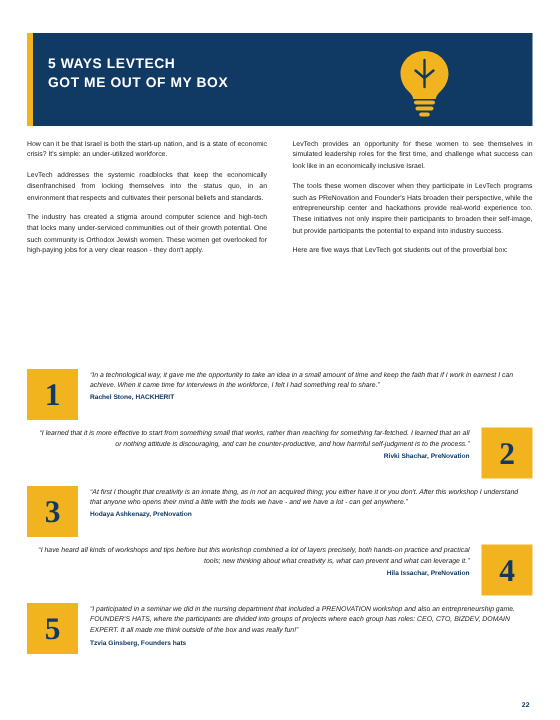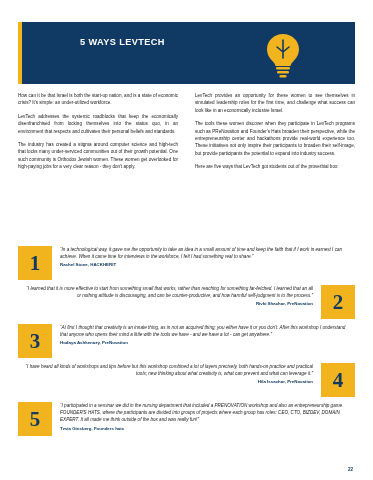--- a/index.html
+++ b/index.html
@@ -24,21 +24,20 @@
     position:absolute;left:0;top:0;width:4px;height:62px;background:#f2b41e;
   }
   .header-title{
     position:absolute;left:14px;top:14px;width:220px;
     color:#ffffff;
     font-weight:bold;
     font-size:9.2px;
     line-height:13px;
     letter-spacing:0.4px;
     text-transform:uppercase;
-    margin-left:48px;
   }
   .bulb{
     position:absolute;right:46px;top:6px;width:52px;height:52px;
   }
 
   
   .cols{
     position:absolute;left:18px;top:92px;width:337px;
   }
   .col{
@@ -99,20 +98,21 @@
 </style>
 </head>
 <body>
 
 <div class="page">
 
   <div class="header">
     <div class="header-accent"></div>
     <div class="header-title">
       <span>5 WAYS LEVTECH</span><br>
+      <span>GOT ME OUT OF MY BOX</span>
     </div>
     <div class="bulb">
       <svg viewBox="0 0 52 52" width="52" height="52" aria-hidden="true">
         <path d="M26 6c-8.8 0-16 6.7-16 15 0 5.2 2.6 9.3 5.6 12.2 1.6 1.6 2.6 3.1 2.9 4.8h15c.3-1.7 1.3-3.2 2.9-4.8C39.4 30.3 42 26.2 42 21c0-8.3-7.2-15-16-15z" fill="#f2b41e"></path>
         <rect x="19" y="39" width="14" height="2.6" rx="1.3" fill="#f2b41e"></rect>
         <rect x="20" y="43" width="12" height="2.6" rx="1.3" fill="#f2b41e"></rect>
         <rect x="22.5" y="47" width="7" height="2.6" rx="1.3" fill="#f2b41e"></rect>
         <path d="M26 12v18M20 19l6 5 6-5" fill="none" stroke="#103a63" stroke-width="1.6" stroke-linecap="round" stroke-linejoin="round"></path>
       </svg>
     </div>

